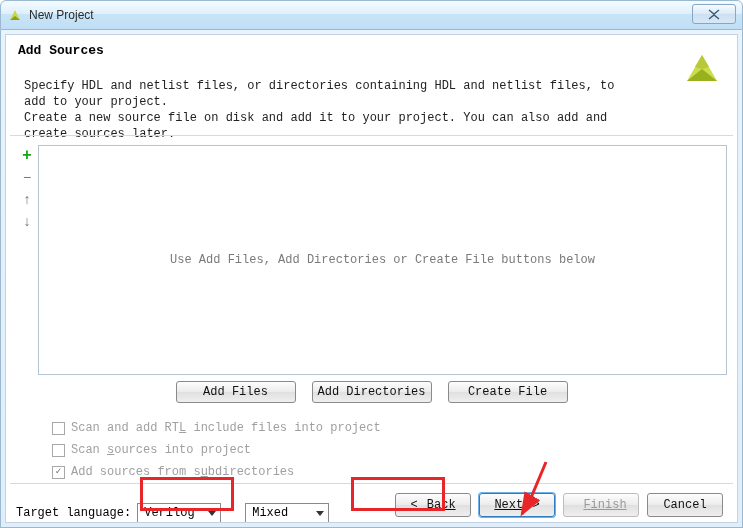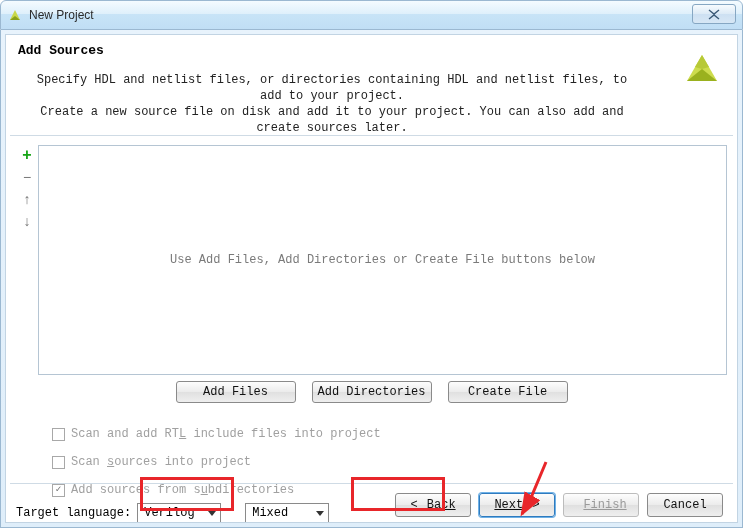--- a/index.html
+++ b/index.html
@@ -40,22 +40,22 @@
   }
   .inner {
     background:#fff;
     border:1px solid #c2d4e3;
     width:100%; height:100%;
     position:relative;
     padding:8px 10px 0 10px;
     overflow:hidden;
   }
 
-  .hdr-title { font-family: "Courier New", monospace; font-weight:bold; font-size:13px; margin:0 0 14px 2px;}
-  .hdr-desc  { font-family: "Courier New", monospace; font-size:12px; color:#222; margin-left:16px; line-height:16px; white-space:pre-wrap; width:600px;text-align:center;}
+  .hdr-title { font-family: "Courier New", monospace; font-weight:bold; font-size:13px; margin:0 0 20px 2px;}
+  .hdr-desc  { font-family: "Courier New", monospace; font-size:12px; color:#222; margin-left:8px; line-height:16px; white-space:pre-wrap; width:600px;}
   .hdr-logo { position:absolute; right:14px; top:10px; width:42px; height:42px; }
   .hdr-logo svg{width:42px;height:42px;}
 
   .hr { position:absolute; left:4px; right:4px; top:100px; height:1px; background:#cfdbe5;}
   .hr2{ position:absolute; left:4px; right:4px; bottom:38px; height:1px; background:#cfdbe5;}
 
   
   .srcwrap{
     position:absolute; left:10px; right:10px; top:110px; height:230px;
     display:flex;
@@ -79,21 +79,21 @@
   .winbtn{
     min-width:120px; height:22px;
     border:1px solid #8a8a8a; border-radius:3px;
     background:linear-gradient(to bottom,#fdfdfd,#ececec 48%,#e0e0e0 52%,#efefef);
     font-family:"Courier New",monospace; font-size:12px;
     display:flex;align-items:center;justify-content:center;
     color:#111;
   }
 
   .checks{ position:absolute; left:10px; top:378px; font-family:"Courier New",monospace; font-size:12px; color:#666; }
-  .checks .row{ display:flex; align-items:center; gap:6px; margin:14px 0;padding-left:36px;}
+  .checks .row{ display:flex; align-items:center; gap:6px; margin:8px 0;padding-left:36px;}
   .chk{ width:13px;height:13px;border:1px solid #a8a8a8;background:#fff; }
   .chk.checked::after{content:"✓"; font-size:10px; color:#777; display:block; line-height:10px; text-align:center;}
   .checks .row.disabled{ color:#a0a0a0;}
   .udl{ text-decoration:underline;}
 
   .langrow{ position:absolute; left:10px; top:468px; font-family:"Courier New",monospace; font-size:12px; display:flex; align-items:center; }
   .combo{
     display:inline-flex; align-items:center; justify-content:space-between;
     width:84px; height:20px; border:1px solid #8a8a8a; background:#fff;
     padding:0 4px 0 6px; font-family:"Courier New",monospace; font-size:12px;

